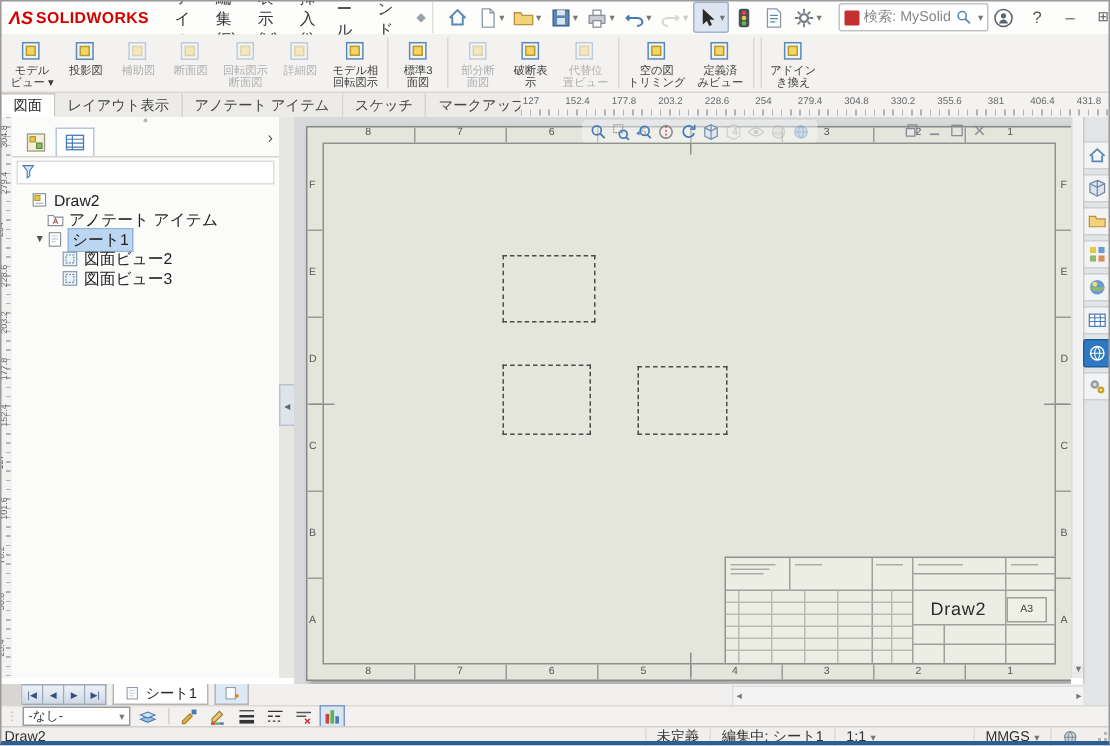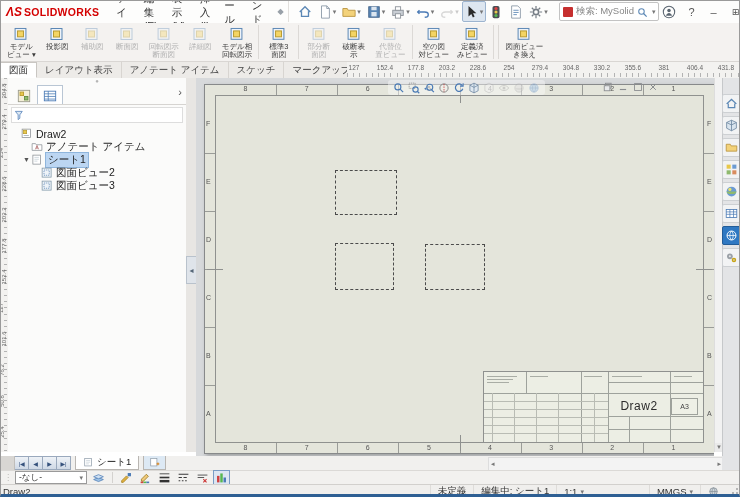--- a/index.html
+++ b/index.html
@@ -359,38 +359,38 @@
       <span class="rlabel">代替位
 置ビュー</span>
     </div>
     <div class="rsep"></div>
     <div class="rbtn">
       <svg class="ic" width="16" height="16" viewBox="0 0 16 16">
         <rect x="2" y="2.5" width="11" height="11" fill="#eef3f8" stroke="#5b87b5"></rect>
         <rect x="4.5" y="5" width="6" height="6" fill="#f4d564" stroke="#b89a2e"></rect>
       </svg>
       <span class="rlabel">空の図
-対ビュー</span>
+トリミング</span>
     </div>
     <div class="rbtn">
       <svg class="ic" width="16" height="16" viewBox="0 0 16 16">
         <rect x="2" y="2.5" width="11" height="11" fill="#eef3f8" stroke="#5b87b5"></rect>
         <rect x="4.5" y="5" width="6" height="6" fill="#f4d564" stroke="#b89a2e"></rect>
       </svg>
       <span class="rlabel">定義済
 みビュー</span>
     </div>
     <div class="rsep"></div>
     <div class="rsep"></div>
     <div class="rbtn">
       <svg class="ic" width="16" height="16" viewBox="0 0 16 16">
         <rect x="2" y="2.5" width="11" height="11" fill="#eef3f8" stroke="#5b87b5"></rect>
         <rect x="4.5" y="5" width="6" height="6" fill="#f4d564" stroke="#b89a2e"></rect>
       </svg>
-      <span class="rlabel">図面ビュー
+      <span class="rlabel">アドイン
 き換え</span>
     </div>
   </div>
 
 <div id="tabrow">
     <div class="tab active">図面</div>
     <div class="tab">レイアウト表示</div>
     <div class="tab">アノテート アイテム</div>
     <div class="tab">スケッチ</div>
     <div class="tab">マークアップ</div>

